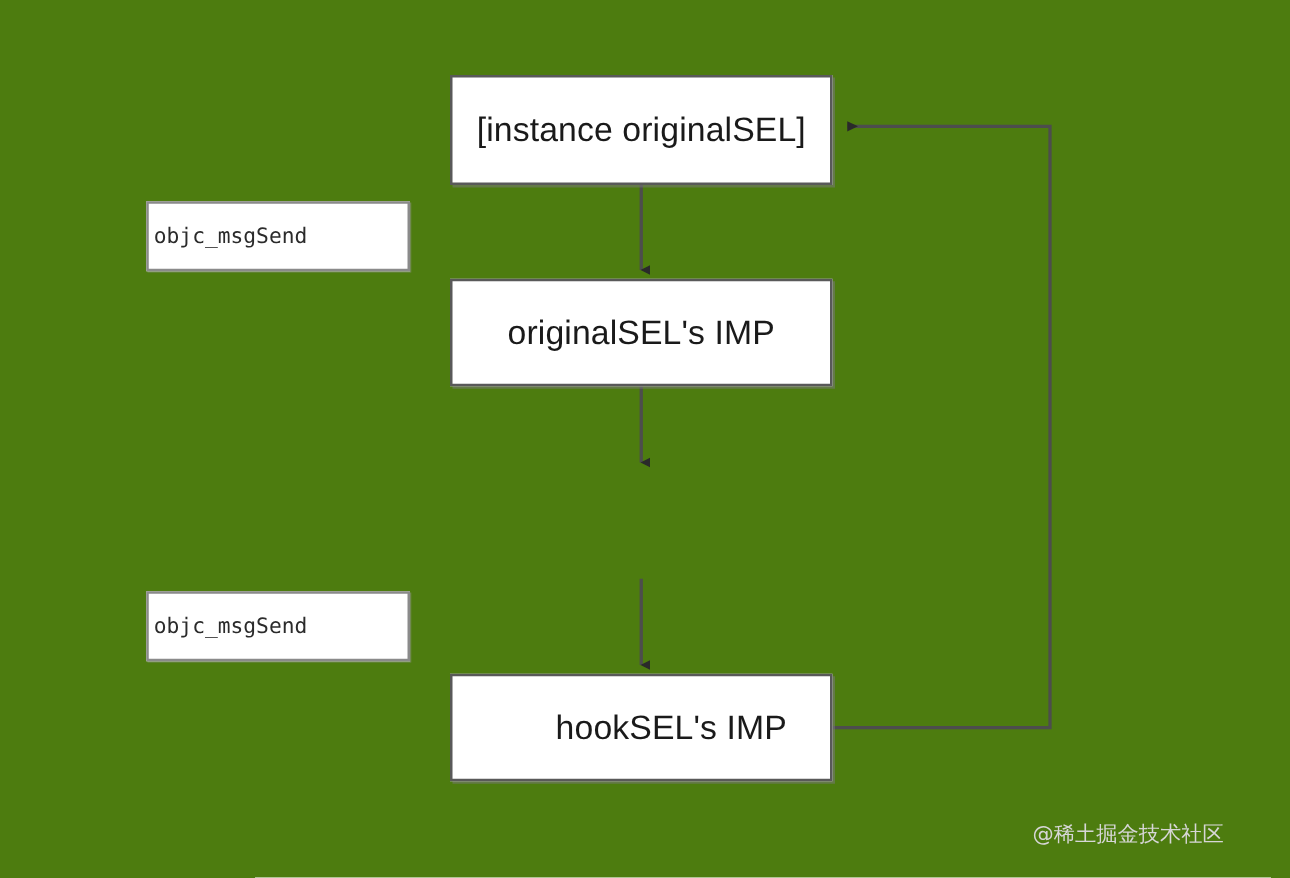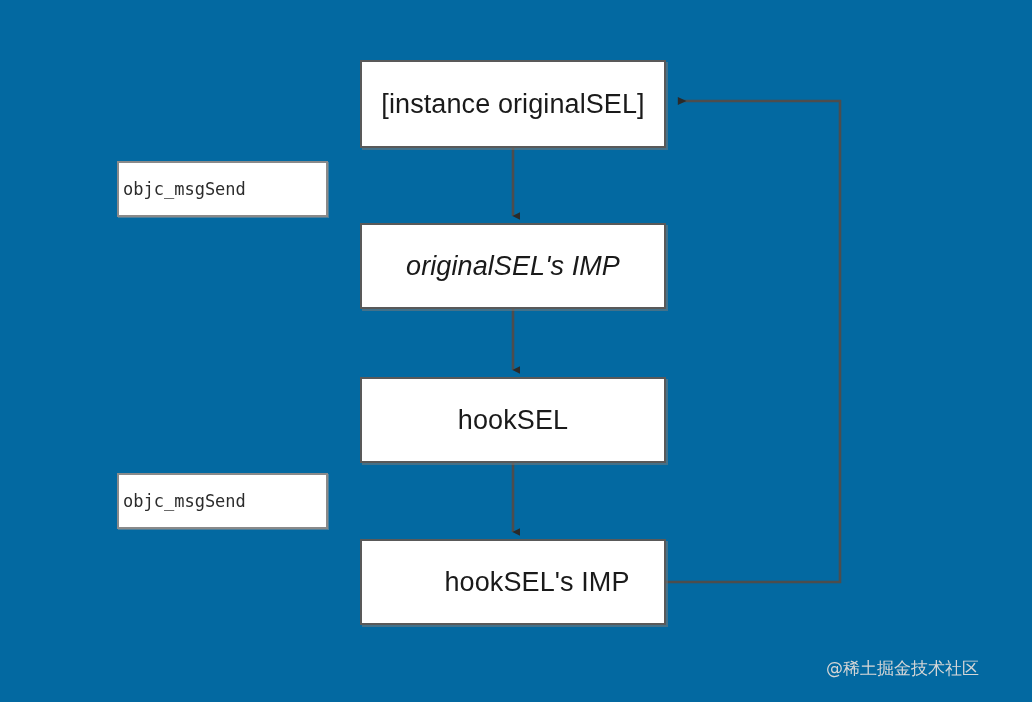--- a/index.html
+++ b/index.html
@@ -4,21 +4,21 @@
 <style>
   html, body {
     margin: 0;
     padding: 0;
     background: #ffffff;
   }
   #canvas {
     position: relative;
     width: 1032px;
     height: 702px;
-    background: #0369a1;
+    background: #4d7c0f;
     overflow: hidden;
     font-family: "Liberation Sans", sans-serif;
   }
   #flow-svg {
     position: absolute;
     left: 0;
     top: 0;
     width: 1032px;
     height: 702px;
   }
@@ -91,27 +91,24 @@
 
     <line x1="513" y1="463" x2="513" y2="532" stroke="#4d4d4d" stroke-width="2.6" marker-end="url(#arrowhead-down)"></line>
 
     <path d="M666,582 L840,582 L840,101 L678,101" fill="none" stroke="#4d4d4d" stroke-width="2.6" marker-end="url(#arrowhead-left)"></path>
   </svg>
 
   <div class="node-box shadowed" style="left:360px; top:60px; width:306px; height:88px;">
     <span class="node-label">[instance originalSEL]</span>
   </div>
 
-  <div class="node-box shadowed" style="left:360px; top:223px; width:306px; height:86px;font-style:italic;">
+  <div class="node-box shadowed" style="left:360px; top:223px; width:306px; height:86px;">
     <span class="node-label">originalSEL's IMP</span>
   </div>
 
-  <div class="node-box shadowed" style="left:360px; top:377px; width:306px; height:86px;">
-    <span class="node-label">hookSEL</span>
-  </div>
 
   <div class="node-box shadowed" style="left:360px; top:539px; width:306px; height:86px;padding-left:48px;">
     <span class="node-label">hookSEL's IMP</span>
   </div>
 
   <div class="side-box" style="left:117px; top:161px; width:211px; height:56px;">
     <span class="side-label">objc_msgSend</span>
   </div>
 
   <div class="side-box" style="left:117px; top:473px; width:211px; height:56px;">

